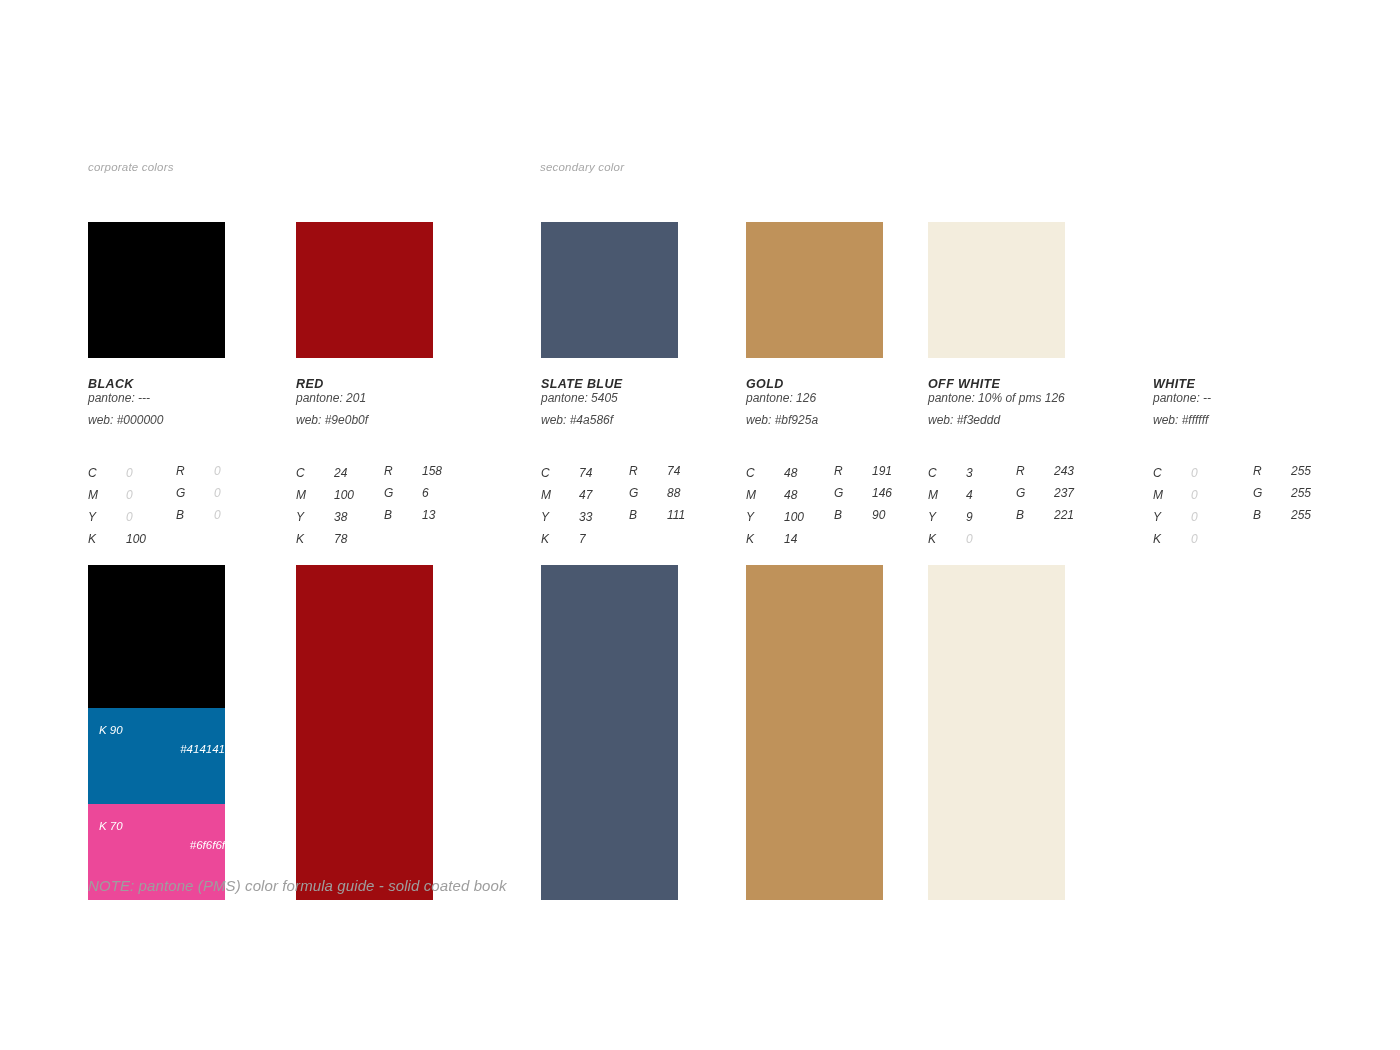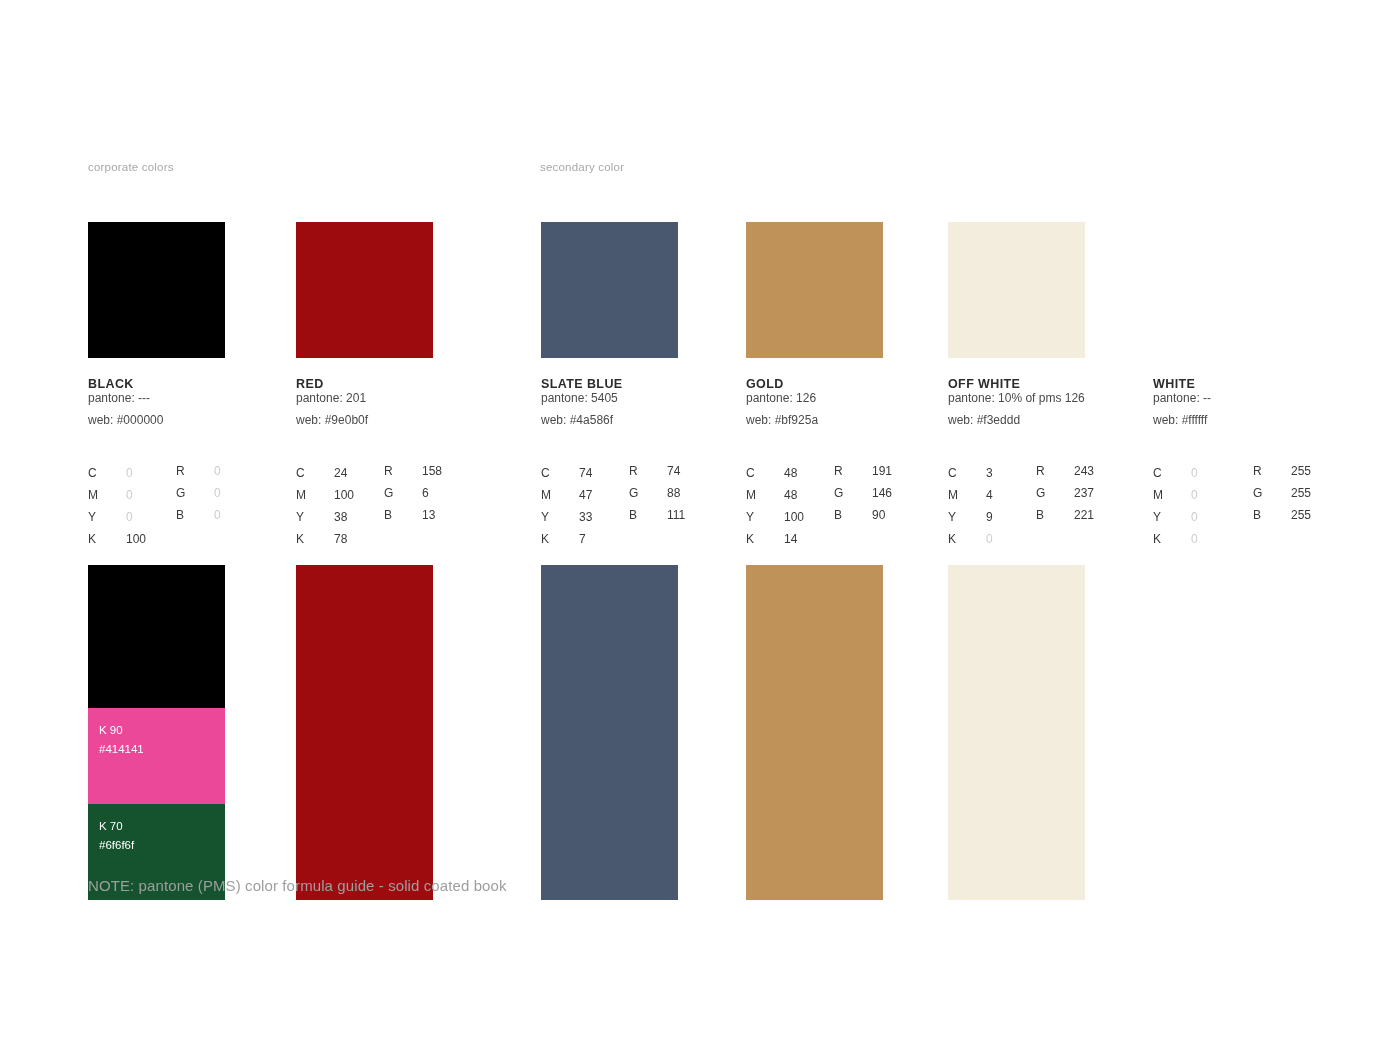--- a/index.html
+++ b/index.html
@@ -4,21 +4,21 @@
 <title>Color Palette</title>
 <style>
   * { box-sizing: border-box; margin: 0; padding: 0; }
   html, body {
     width: 1400px; height: 1050px;
     background: #ffffff;
     font-family: "Liberation Sans", "DejaVu Sans", sans-serif;
     -webkit-font-smoothing: antialiased;
     overflow: hidden;
   }
-  .page { position: relative; width: 1232px; height: 1050px; }
+  .page { position: relative; width: 1232px; height: 1050px; font-style: italic; }
 
   .section-label {
     position: absolute;
     font-size: 11.5px;
     color: #a8a8a8;
     letter-spacing: 0.2px;
     white-space: nowrap;
   }
   #label-corporate { left: 88px; top: 161px; }
   #label-secondary { left: 540px; top: 161px; }
@@ -79,21 +79,21 @@
   }
   .tint-base { flex: 0 0 143px; }
   .tint {
     flex: 1 1 auto;
     padding: 13px 0 0 11px;
     color: #ffffff;
     font-size: 11.5px;
     line-height: 19px;
   }
   .tint .tlabel { white-space: nowrap; }
-  .tint .thex { white-space: nowrap; }
+  .tint .thex { white-space: nowrap; text-align: right; }
 
   #footer-note {
     position: absolute;
     left: 88px; top: 877px;
     font-size: 15px;
     color: #9e9e9e;
     letter-spacing: 0.1px;
     white-space: nowrap;
   }
 </style>
@@ -142,25 +142,25 @@
             <span class="v zero">0</span>
           </div>
         <div class="vrow">
             <span class="k">B</span>
             <span class="v zero">0</span>
           </div>
       </div>
     </div>
     <div class="tint-stack">
       <div class="tint-base" style="background:#000000"></div>
-      <div class="tint" style="background:#ec4899">
+      <div class="tint" style="background:#0369a1">
         <div class="tlabel">K 90</div>
         <div class="thex">#414141</div>
       </div>
-      <div class="tint" style="background:#14532d">
+      <div class="tint" style="background:#ec4899">
         <div class="tlabel">K 70</div>
         <div class="thex">#6f6f6f</div>
       </div>
     </div>
   </div>
 
   <div class="col col-red" style="left:296px">
     <div class="swatch-top" style="background:#9e0b0f"></div>
     <div class="meta">
       <div class="cname">RED</div>
@@ -285,21 +285,21 @@
           </div>
         <div class="vrow">
             <span class="k">B</span>
             <span class="v">90</span>
           </div>
       </div>
     </div>
     <div class="swatch-bottom" style="background:#bf925a"></div>
   </div>
 
-  <div class="col col-offwhite" style="left:948px">
+  <div class="col col-offwhite" style="left:928px">
     <div class="swatch-top" style="background:#f3eddd"></div>
     <div class="meta">
       <div class="cname">OFF WHITE</div>
       <div class="pantone">pantone: 10% of pms 126</div>
       <div class="web">web: #f3eddd</div>
     </div>
     <div class="values">
       <div class="cmyk">
         <div class="vrow">
             <span class="k">C</span>

